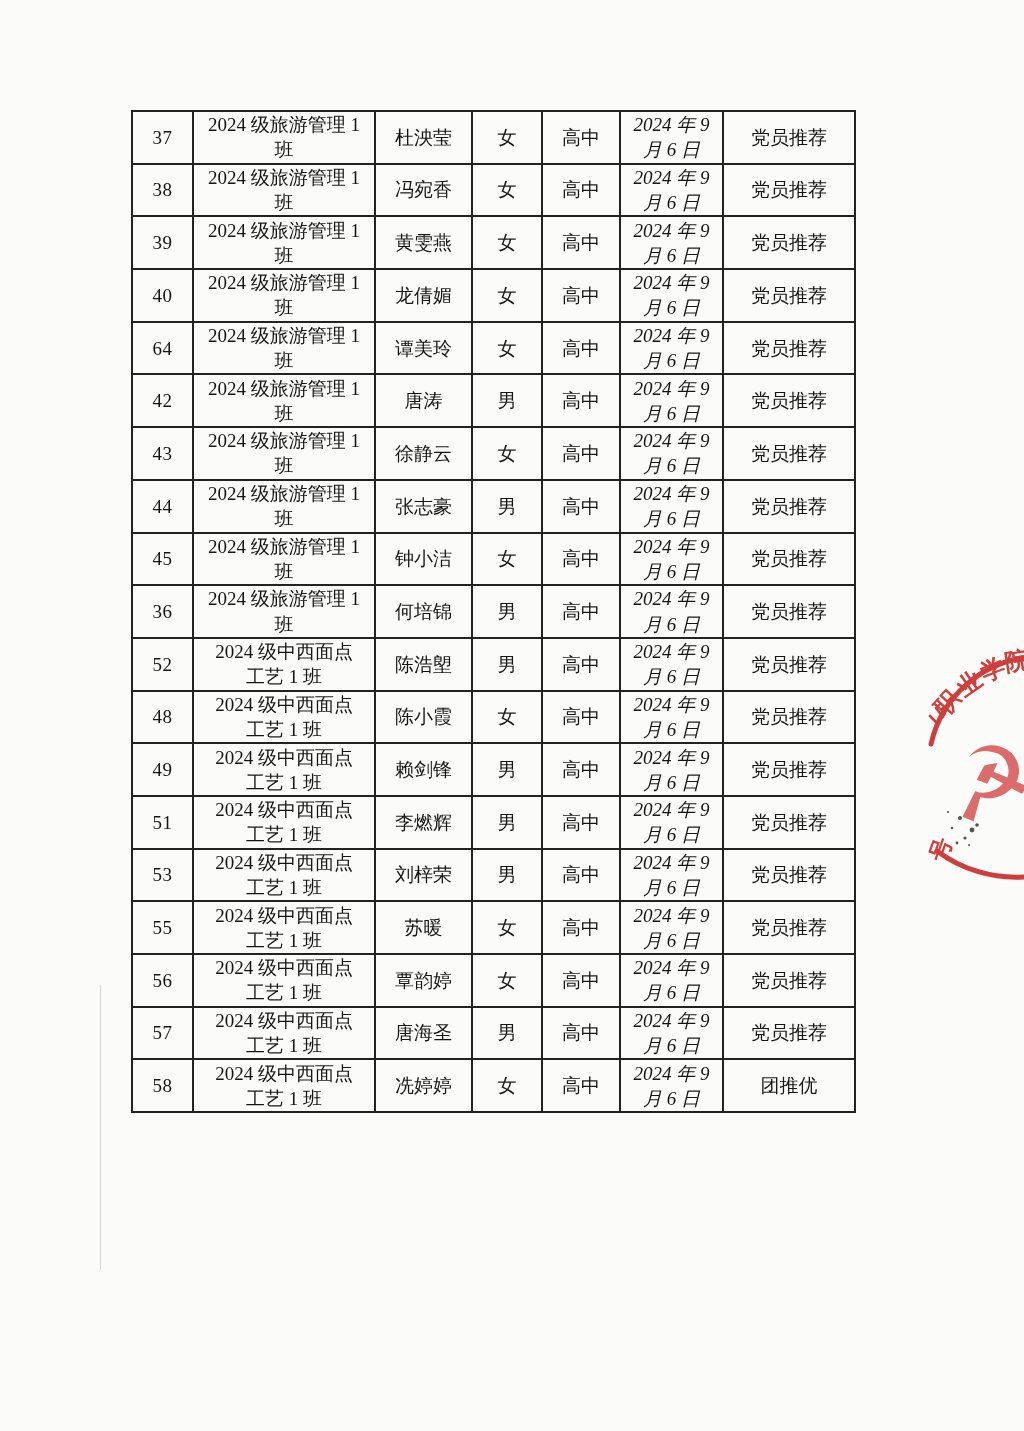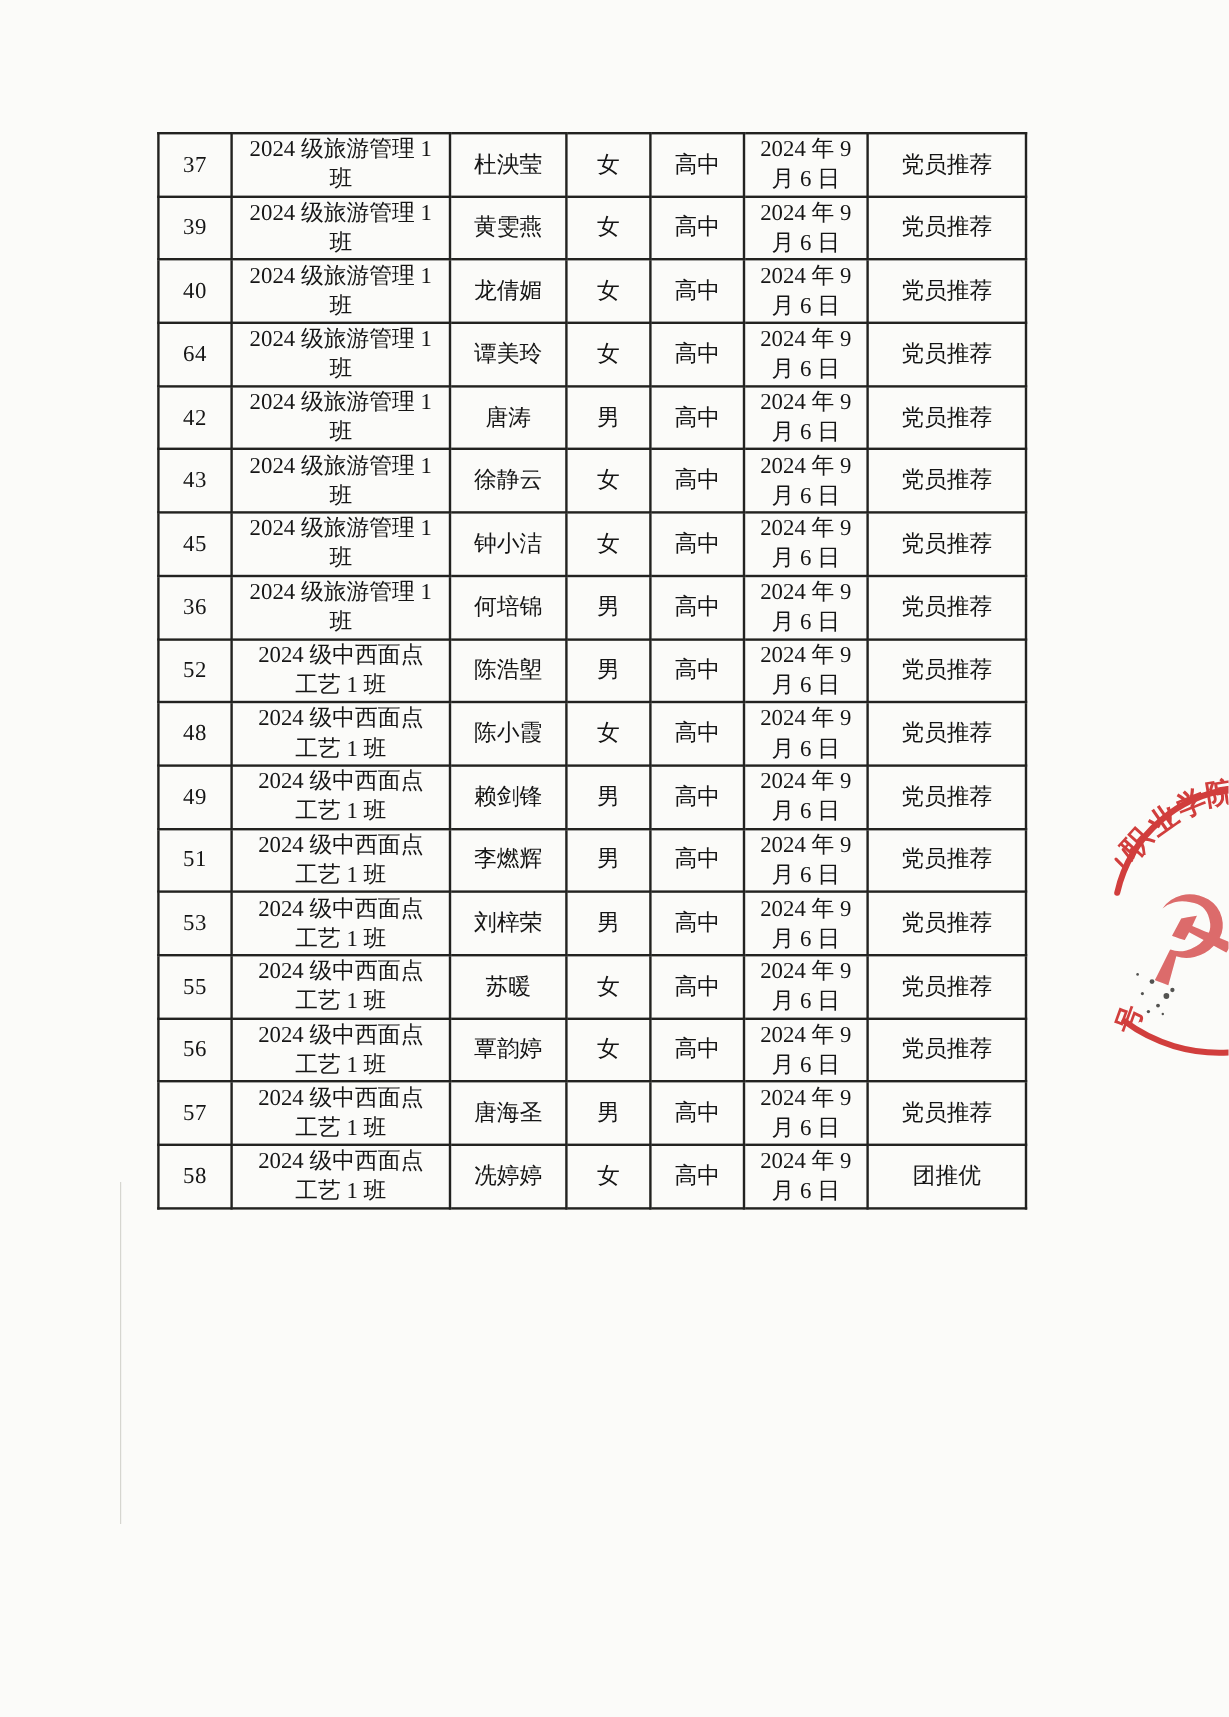--- a/index.html
+++ b/index.html
@@ -28,21 +28,21 @@
     border: 2px solid #222220;
     text-align: center;
     vertical-align: middle;
     font-size: 19px;
     line-height: 1.32;
     padding: 0 2px;
     white-space: pre-line;
     height: 50.7px; 
   }
   td.col-no { font-size: 20px; letter-spacing: 0.5px; margin-top: 48px; }
-  td.col-date { font-size: 18.5px; }
+  td.col-date { font-size: 18.5px; font-style: italic; }
   .stamp-wrap {
     position: absolute;
     left: 875px; top: 610px;
     width: 149px; height: 310px;
     overflow: hidden;
     pointer-events: none;
   }
 </style>
 </head>
 <body>
@@ -65,20 +65,31 @@
         <td class="col-class">2024 级旅游管理 1
 班</td>
         <td class="col-name">杜泱莹</td>
         <td class="col-gender">女</td>
         <td class="col-education">高中</td>
         <td class="col-date">2024 年 9
 月 6 日</td>
         <td class="col-recommendation">党员推荐</td>
       </tr>
       <tr>
+        <td class="col-no">38</td>
+        <td class="col-class">2024 级旅游管理 1
+班</td>
+        <td class="col-name">冯宛香</td>
+        <td class="col-gender">女</td>
+        <td class="col-education">高中</td>
+        <td class="col-date">2024 年 9
+月 6 日</td>
+        <td class="col-recommendation">党员推荐</td>
+      </tr>
+      <tr>
         <td class="col-no">39</td>
         <td class="col-class">2024 级旅游管理 1
 班</td>
         <td class="col-name">黄雯燕</td>
         <td class="col-gender">女</td>
         <td class="col-education">高中</td>
         <td class="col-date">2024 年 9
 月 6 日</td>
         <td class="col-recommendation">党员推荐</td>
       </tr>
@@ -114,20 +125,31 @@
         <td class="col-date">2024 年 9
 月 6 日</td>
         <td class="col-recommendation">党员推荐</td>
       </tr>
       <tr>
         <td class="col-no">43</td>
         <td class="col-class">2024 级旅游管理 1
 班</td>
         <td class="col-name">徐静云</td>
         <td class="col-gender">女</td>
+        <td class="col-education">高中</td>
+        <td class="col-date">2024 年 9
+月 6 日</td>
+        <td class="col-recommendation">党员推荐</td>
+      </tr>
+      <tr>
+        <td class="col-no">44</td>
+        <td class="col-class">2024 级旅游管理 1
+班</td>
+        <td class="col-name">张志豪</td>
+        <td class="col-gender">男</td>
         <td class="col-education">高中</td>
         <td class="col-date">2024 年 9
 月 6 日</td>
         <td class="col-recommendation">党员推荐</td>
       </tr>
       <tr>
         <td class="col-no">45</td>
         <td class="col-class">2024 级旅游管理 1
 班</td>
         <td class="col-name">钟小洁</td>

